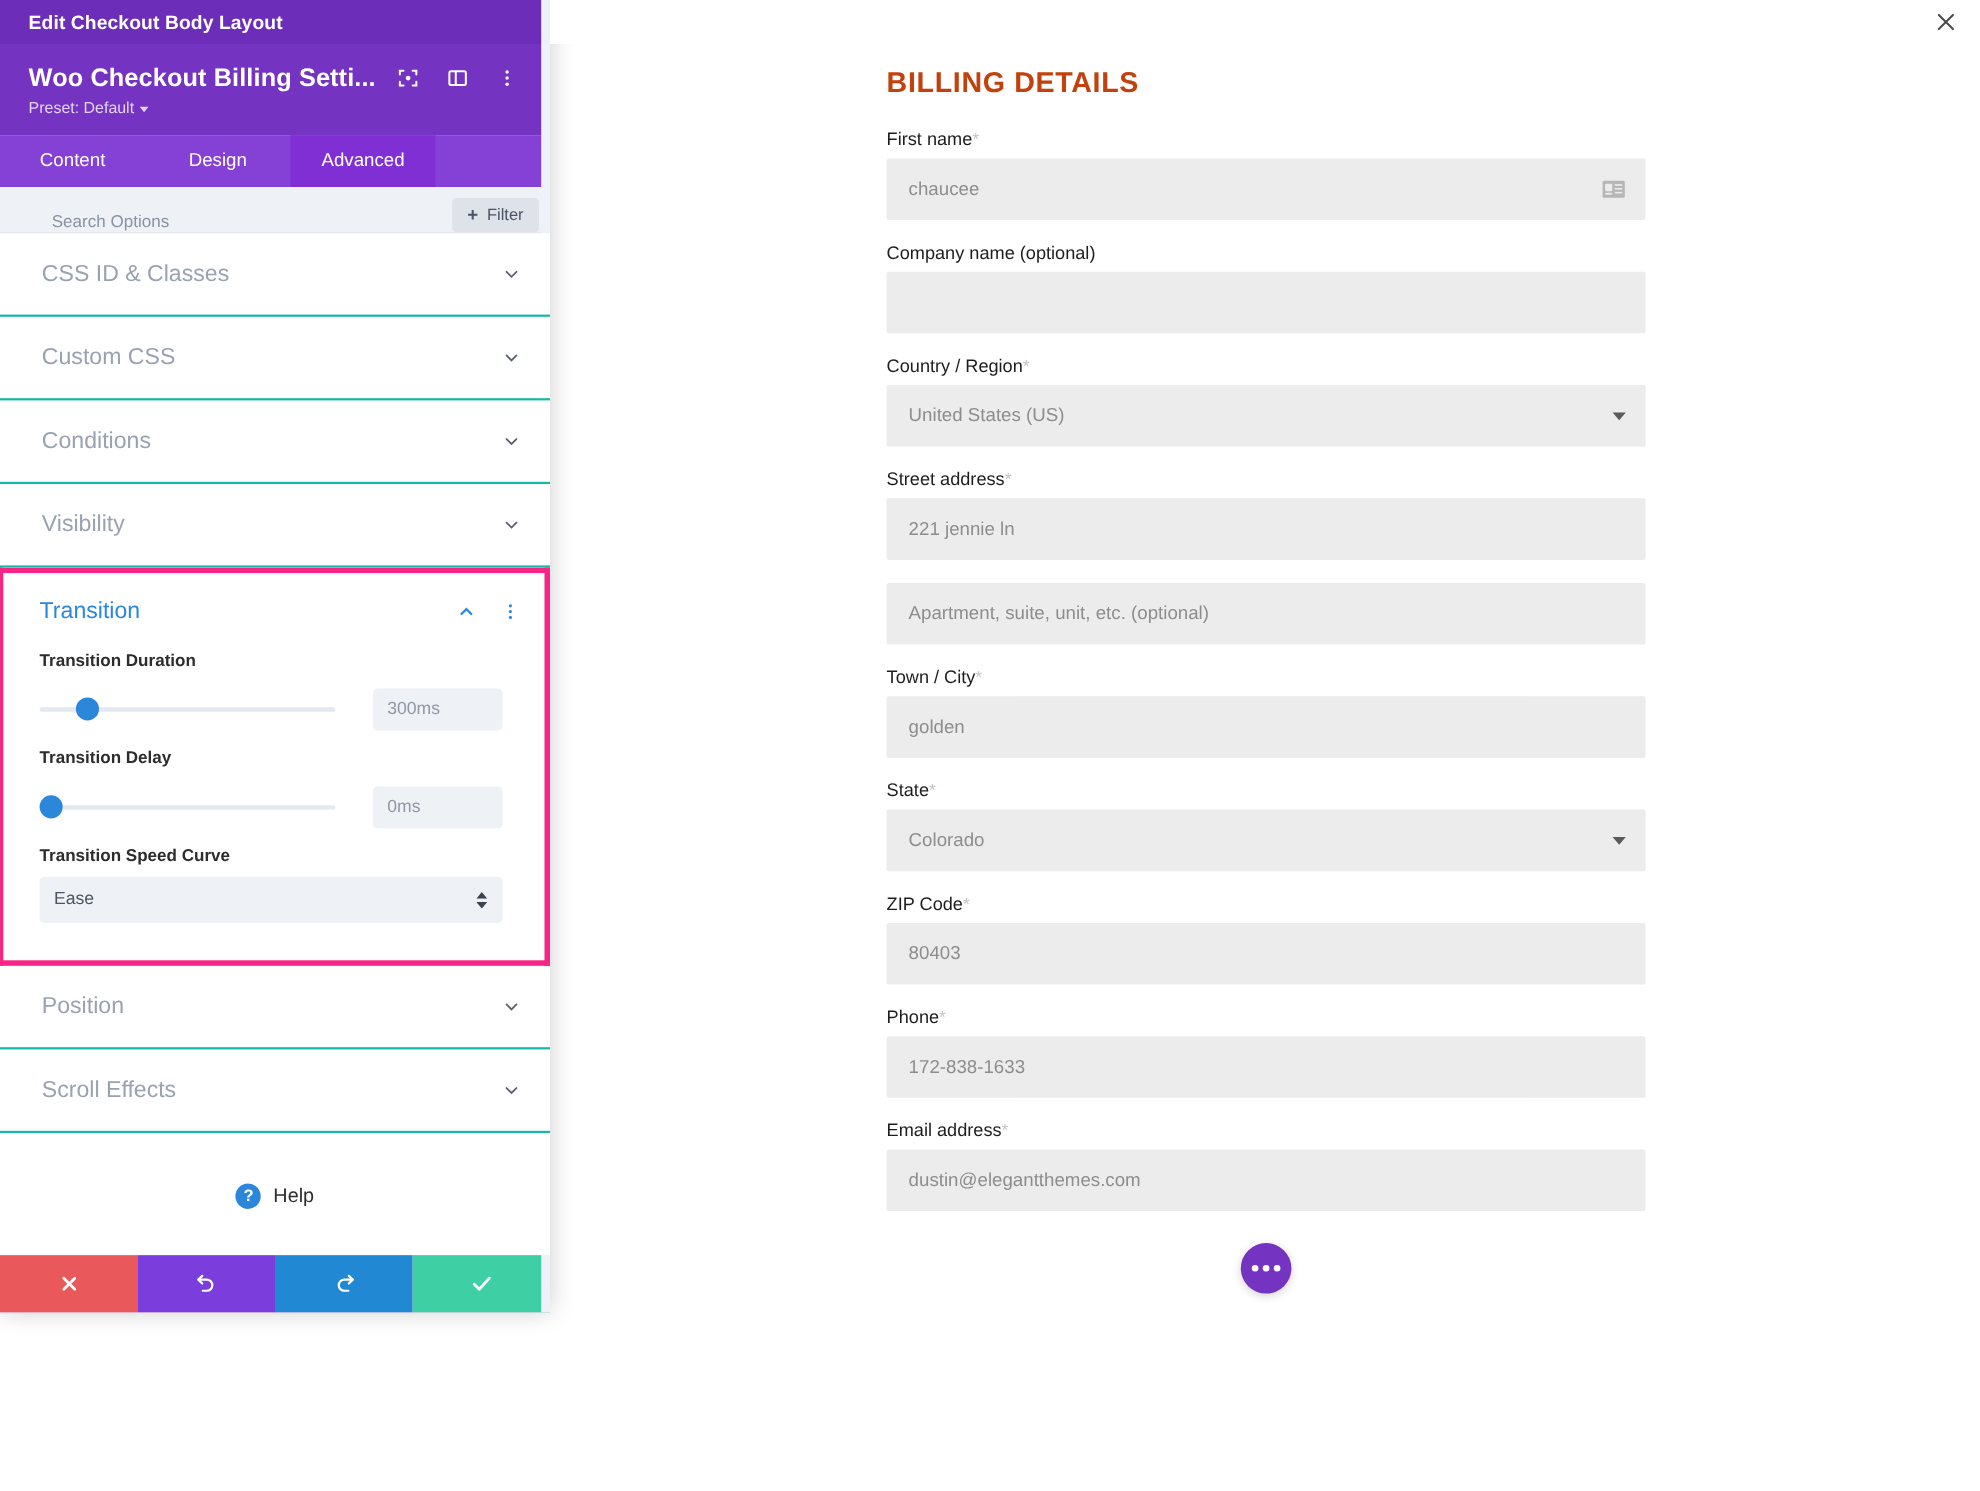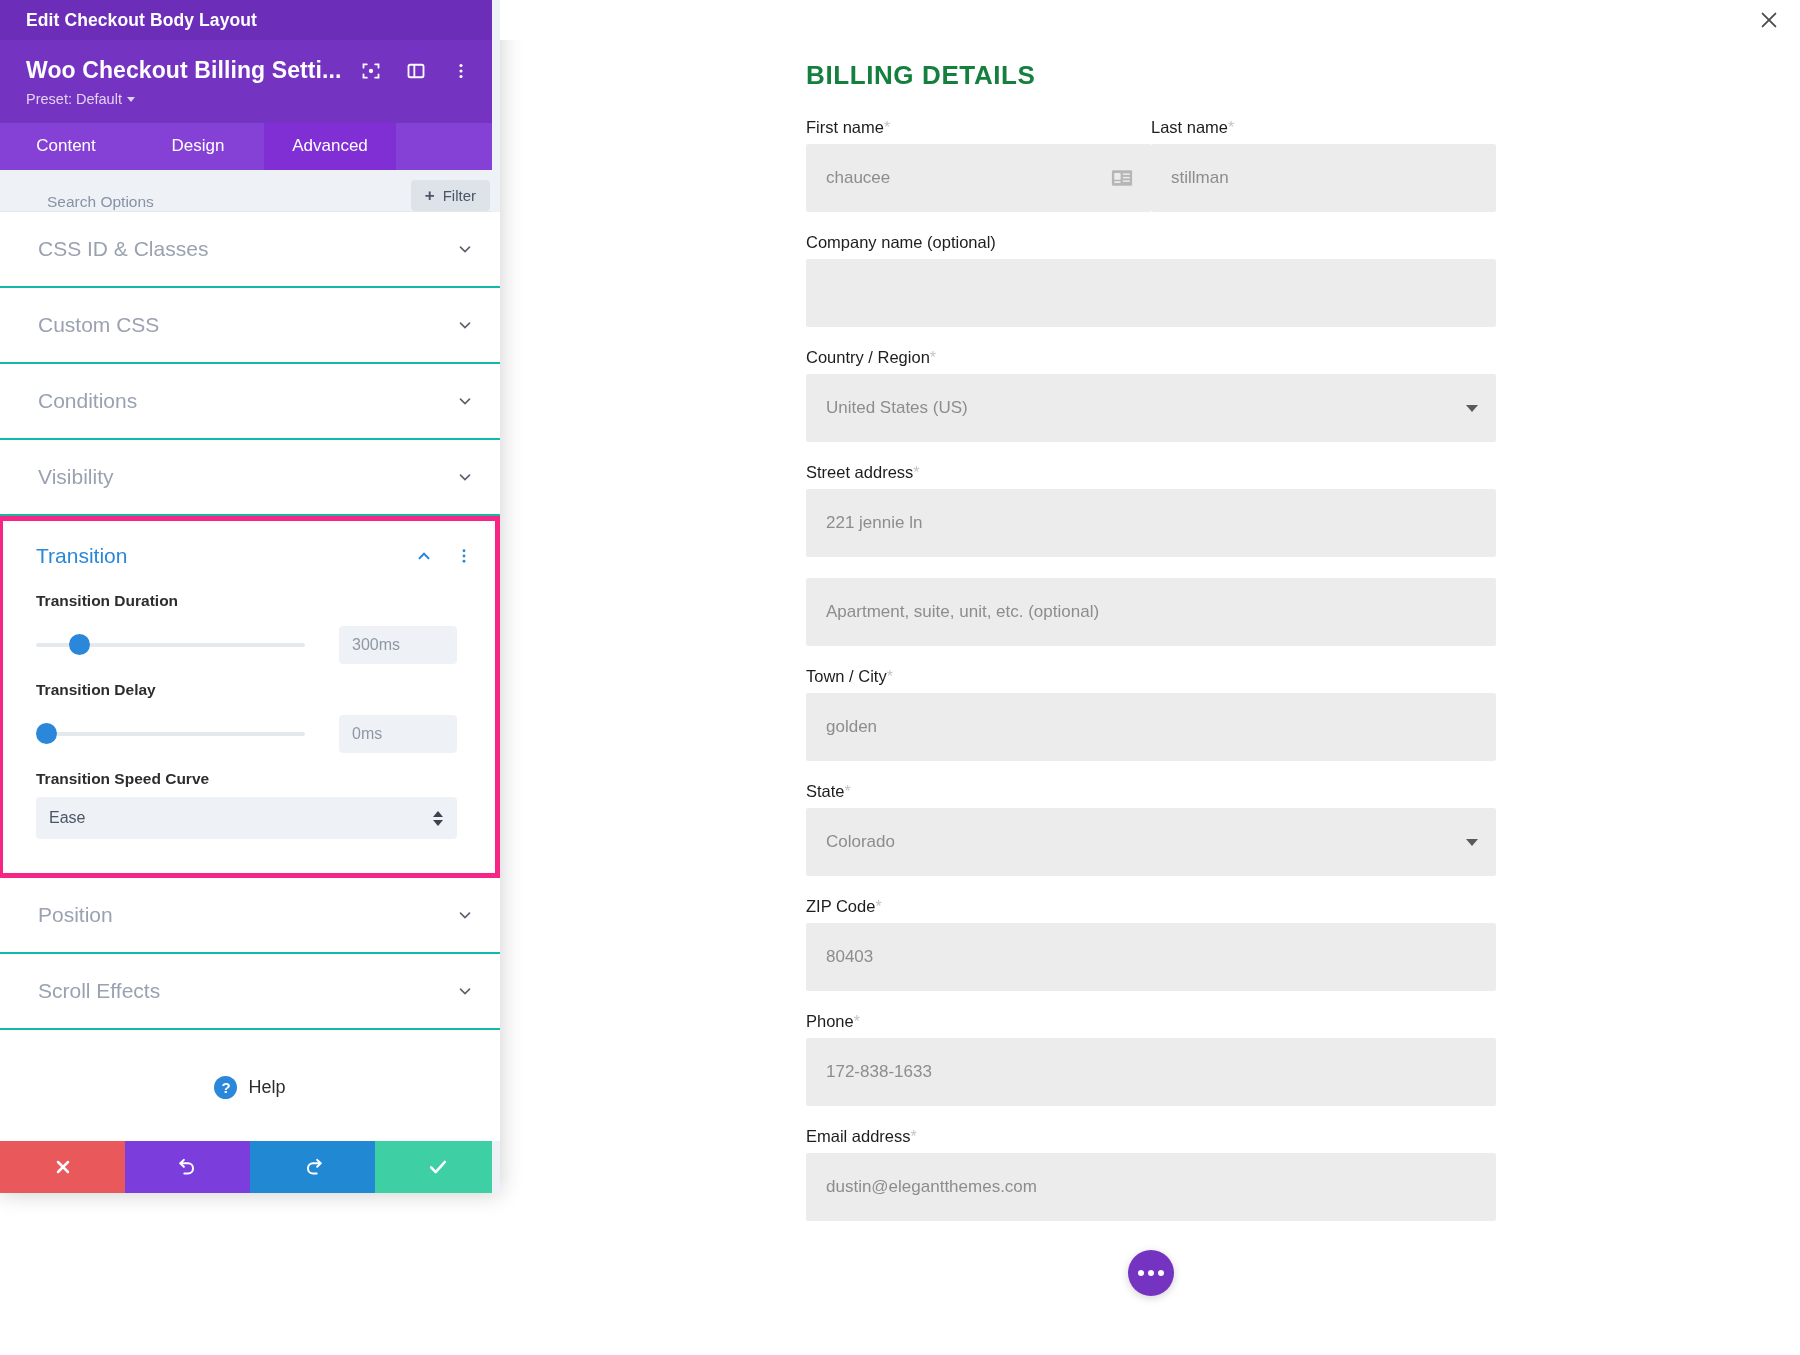--- a/index.html
+++ b/index.html
@@ -250,34 +250,34 @@
     overflow: hidden;
     position: relative;
   }
   .form {
     width: 690px;
     margin-left: 306px;
   }
   .billing-title {
     font-size: 26px;
     font-weight: bold;
-    color: #15803d;
+    color: #c2410c;
     letter-spacing: .6px;
     margin-bottom: 27px;
   }
   .lbl {
     font-size: 16.5px;
     color: #1d1d1d;
     margin-bottom: 7px;
     display: block;
   }
   .req { color: #bfc4cc; font-size: 16px; }
   .inp {
     background: #ececec;
-    height: 68px;
+    height: 56px;
     border-radius: 2px;
     display: flex; align-items: center;
     padding: 0 18px 0 20px;
     font-size: 17px;
     color: #8d8d8d;
     margin-bottom: 21px;
     cursor: text;
   }
   .inp .txt { flex: 1 1 auto; }
   .row2 { display: flex; }
@@ -536,28 +536,20 @@
                 <rect x="1" y="1" width="22" height="17" rx="1.5" fill="#b6b6b6"></rect>
                 <rect x="3.5" y="4" width="7" height="7.5" rx="1" fill="#ececec"></rect>
                 <rect x="13" y="4.5" width="7.5" height="1.6" fill="#ececec"></rect>
                 <rect x="13" y="8.3" width="7.5" height="1.6" fill="#ececec"></rect>
                 <rect x="13" y="12.1" width="7.5" height="1.6" fill="#ececec"></rect>
                 <rect x="3.5" y="13" width="7" height="2" rx="1" fill="#ececec"></rect>
               </svg>
             </span>
           </div>
         </div>
-        <div>
-          <label class="lbl">
-            <span>Last name</span><span class="req">*</span>
-          </label>
-          <div class="inp">
-            <span class="txt">stillman</span>
-          </div>
-        </div>
       </div>
 
       <label class="lbl">Company name (optional)</label>
       <div class="inp">
         <span class="txt"></span>
       </div>
 
       <label class="lbl">
         <span>Country / Region</span><span class="req">*</span>
       </label>

